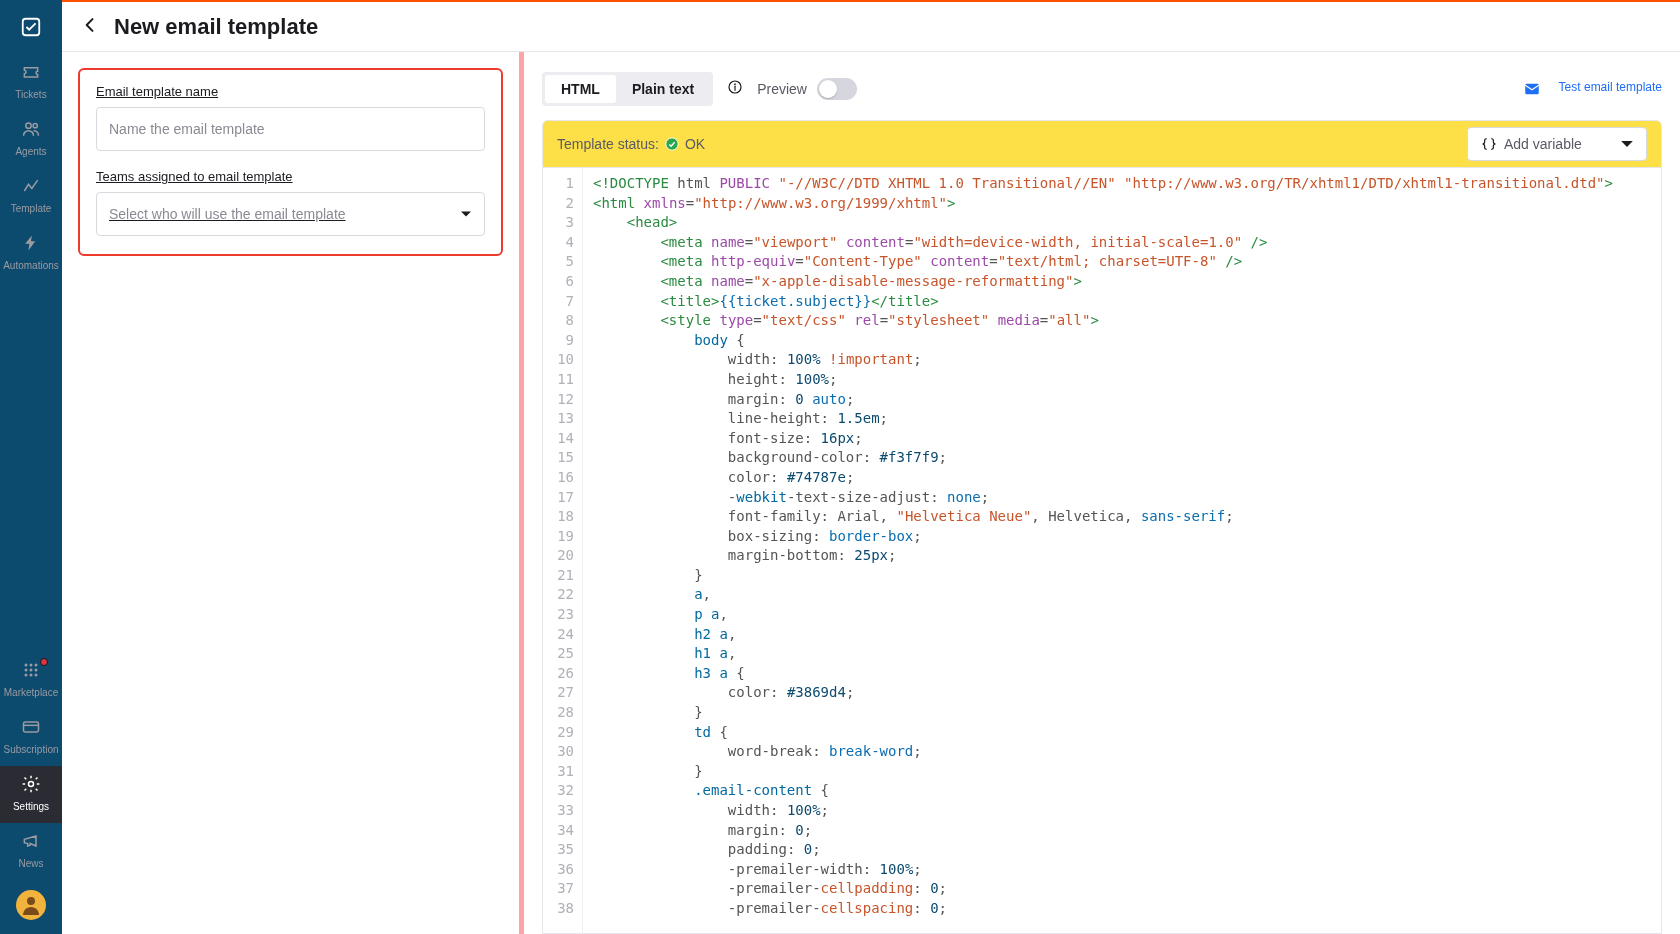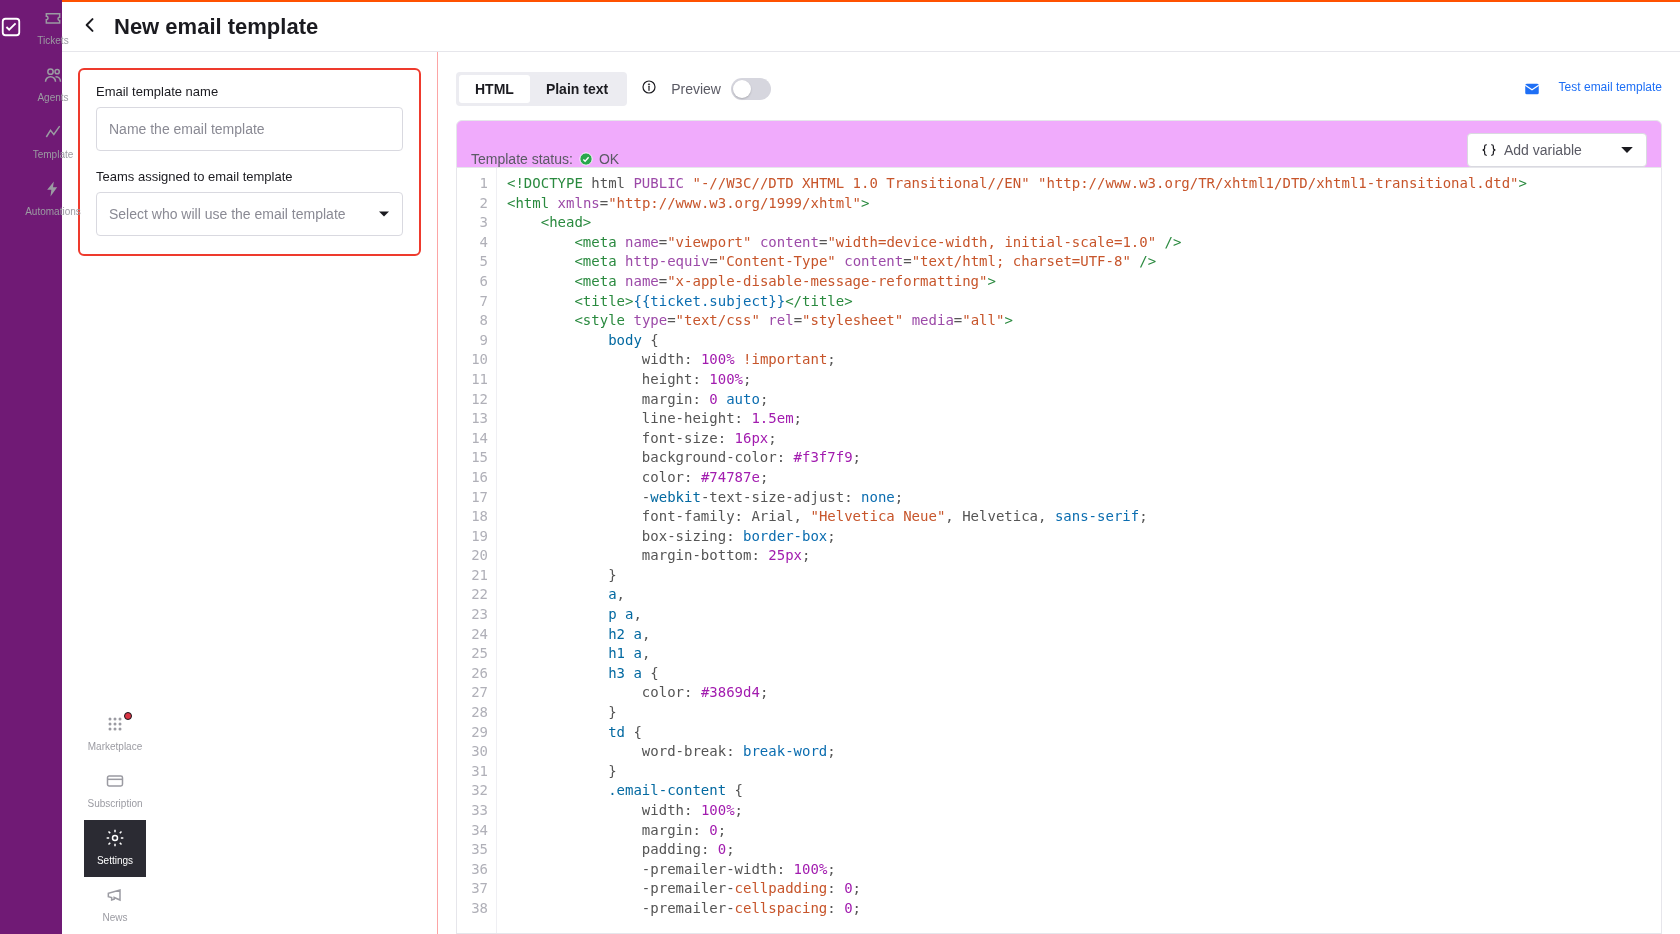--- a/index.html
+++ b/index.html
@@ -9,23 +9,23 @@
     color: #1b1b20;
     overflow: hidden;
     width: 1680px;
     height: 934px;
   }
   .app { display: flex; height: 100%; }
 
   
   .sidebar {
     width: 62px;
-    background: #701a75;
+    background: #0c4a6e;
     display: flex;
-    flex-direction: row;
+    flex-direction: column;
     color: #a1a1a8;
     font-size: 11px;
   }
   .sidebar-logo {
     height: 54px;
     display: flex;
     align-items: center;
     justify-content: center;
     color: #fff;
   }
@@ -73,23 +73,24 @@
   }
   .back-arrow { cursor: pointer; padding:4px; }
   .back-arrow svg { width: 20px; height: 20px; stroke: #1b1b20; }
   .topbar h1 { font-size: 22px; font-weight: 700; }
   .orange-bar { height: 2px; background: #ff5100; }
 
   .content { flex:1; display:flex; min-height:0; }
 
   
   .left-panel {
-    width: 376px;
+    width: 462px;
     padding: 16px;
-    border-right: 1px solid #fca5a5;
+    border-right: 5px solid #fca5a5;
+    text-decoration: underline;
   }
   .form-box {
     border: 2px solid #ee3a2d;
     border-radius: 6px;
     padding: 14px 16px 18px;
   }
   .field-label { font-size: 13px; color: #1b1b20; margin-bottom: 8px; display:block; }
   .text-input, .select-input {
     width: 100%;
     height: 44px;
@@ -142,25 +143,25 @@
   .preview-group { display:flex; align-items:center; gap:10px; font-size:14px; color:#5a5a64;}
   .toolbar-spacer { flex:1; }
   .link {
     display:flex; align-items:flex-start; gap:18px;
     color:#1e6ff5; font-size:12px; cursor:pointer; font-weight:500;
   }
   .link svg { width:18px; height:18px; fill:#1e6ff5; }
 
   .status-bar {
     margin-top: 10px;
-    background: #f0abfc;
+    background: #fde047;
     border: 1px solid #e6e6eb;
     border-radius: 6px 6px 0 0;
     height: 48px;
-    display:flex; align-items:flex-end; justify-content:space-between;
+    display:flex; align-items:center; justify-content:space-between;
     padding: 0 14px;
     font-size: 14px; color:#5a5a64;
   }
   .status-left { display:flex; align-items:center; gap:6px; }
   .status-check {
     width:14px; height:14px; stroke:#fff; fill:#2aa74d;
   }
   .add-var-btn {
     display:flex; align-items:center; gap:8px;
     border:1px solid #d9d9e0; background:#fff;
@@ -196,21 +197,21 @@
     white-space: pre;
     overflow: auto;
     flex:1;
     color:#555;
   }
   .code .line { height: 19.6px; }
   .t-tag   { color:#2a8a3f; }
   .t-attr  { color:#9c4aa8; }
   .t-str   { color:#c7552b; }
   .t-kw    { color:#0b6db0; }
-  .t-num   { color:#a21caf; }
+  .t-num   { color:#0c4a6e; }
   .t-punc  { color:#555; }
   .t-var   { color:#0b6db0; }
   .t-imp   { color:#c7552b; }
   .t-prop  { color:#555; }
   .t-sel   { color:#0369a1; }
   .t-prem  { color:#c7552b; }
 </style>
 </head>
 <body>
 

